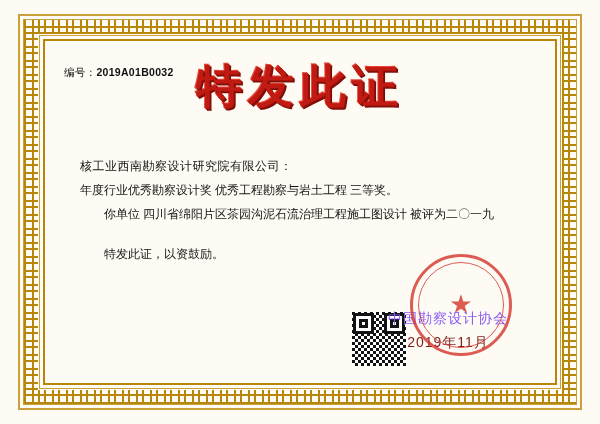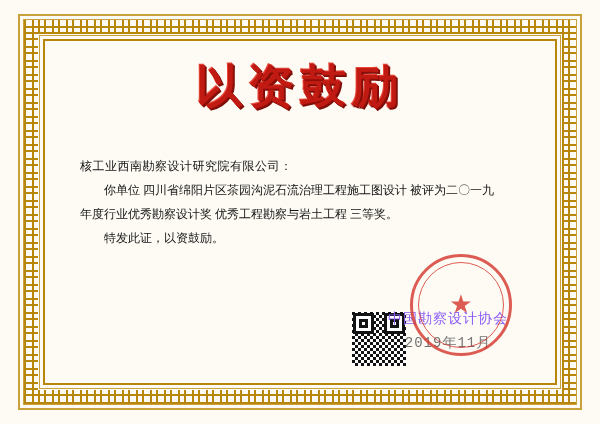--- a/index.html
+++ b/index.html
@@ -141,21 +141,21 @@
     color: #141414;
     line-height: 2.0;
     font-family: "Liberation Serif", serif;
   }
   .body-text .line {
     white-space: normal;
   }
   .line-recipient { letter-spacing: 0.5px; }
   .line-para { text-indent: 2em; }
   .line-cont { text-indent: 0; }
-  .line-closing { text-indent: 2em; margin-top: 0; }
+  .line-closing { text-indent: 2em; margin-top: 16px; }
 
   
   .qr {
     position: absolute;
     left: 306px;
     bottom: 16px;
     width: 54px;
     height: 54px;
     background-color: #ffffff;
     background-image:
@@ -186,24 +186,24 @@
   .issuer-org {
     font-size: 14px;
     color: #8b5cf6;
     letter-spacing: 1px;
     font-family: "Liberation Serif", serif;
     position: relative;
     z-index: 1;
   }
   .issuer-date {
     font-size: 14px;
-    color: #737373;
+    color: #7f1d1d;
     letter-spacing: 1px;
     margin-top: 6px;
-    font-family: Liberation Mono, monospace;
+    font-family: Liberation Sans, sans-serif;
     position: relative;
     z-index: 1;
   }
 
   
   .seal {
     position: absolute;
     right: 42px;
     bottom: 26px;
     width: 102px;
@@ -249,27 +249,30 @@
   <div class="frame-outer"></div>
   <div class="frame-meander">
     <div class="frame-meander-inner"></div>
   </div>
   <div class="frame-line-a"></div>
   <div class="frame-line-b"></div>
   <div class="frame-line-c"></div>
 
   <div class="content">
 
-
-    <div class="title">以资鼓励</div>
+    <div class="serial">
+      <span class="serial-label">编号：</span><span class="serial-value">2019A01B0032</span>
+    </div>
+
+    <div class="title">特发此证</div>
 
     <div class="body-text">
       <div class="line line-recipient">核工业西南勘察设计研究院有限公司：</div>
+      <div class="line line-cont">年度行业优秀勘察设计奖 优秀工程勘察与岩土工程 三等奖。</div>
       <div class="line line-para">你单位  四川省绵阳片区茶园沟泥石流治理工程施工图设计  被评为二〇一九</div>
-      <div class="line line-cont">年度行业优秀勘察设计奖 优秀工程勘察与岩土工程 三等奖。</div>
       <div class="line line-closing">特发此证，以资鼓励。</div>
     </div>
 
     <div class="qr"></div>
 
     <div class="issuer">
       <div class="issuer-org">中国勘察设计协会</div>
       <div class="issuer-date">2019年11月</div>
     </div>
 

